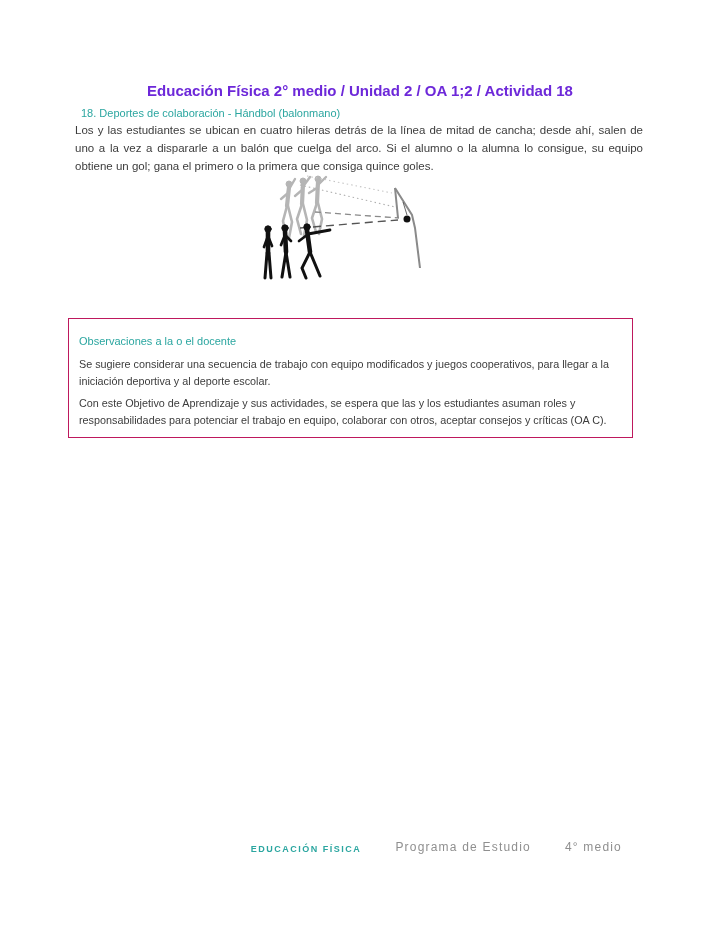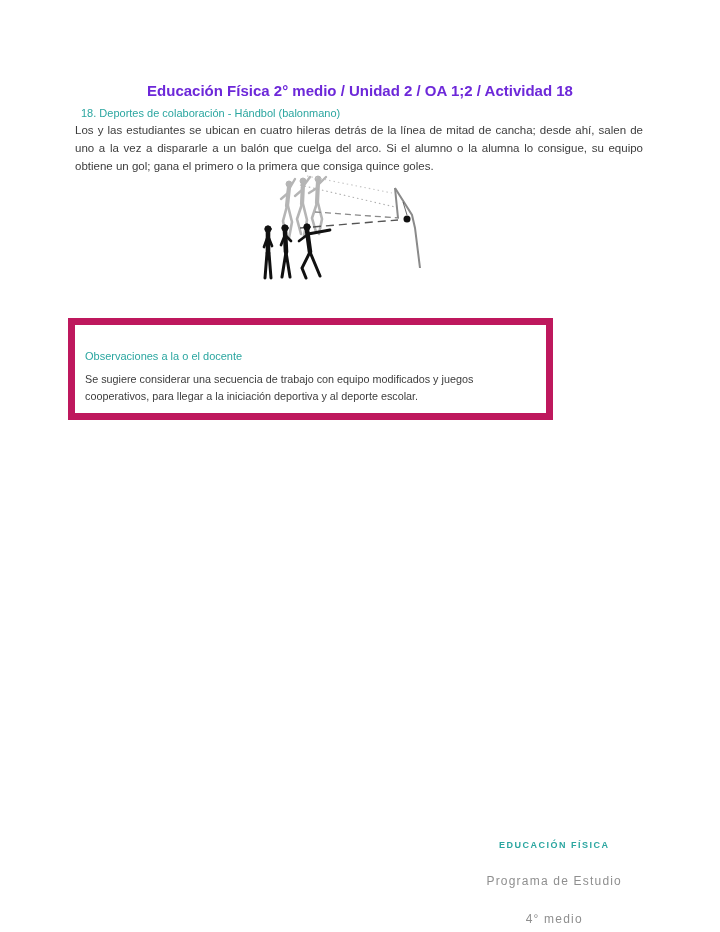--- a/index.html
+++ b/index.html
@@ -26,41 +26,40 @@
     position: absolute; top: 121px; left: 75px; width: 568px;
     font-size: 11.5px; line-height: 18px;
     text-align: justify;
     color: #3c3c3c;
   }
   .illustration {
     position: absolute; left: 252px; top: 168px;
     width: 200px; height: 125px;
   }
   .obs-box {
-    position: absolute; left: 68px; top: 318px; width: 485px;
-    border: 7px solid #be185d;
+    position: absolute; left: 68px; top: 318px; width: 565px;
+    border: 1px solid #be185d;
     background: #ffffff;
-    padding: 25px 10px 9px 10px;
+    padding: 16px 10px 9px 10px;
   }
   .obs-title {
     font-size: 11px; font-weight: 400;
     color: #2ba6a0;
     margin-bottom: 9px;
   }
   .obs-par {
     font-size: 10.8px; line-height: 16.5px;
     color: #3c3c3c;
     margin-bottom: 6px;
   }
   .obs-par:last-child { margin-bottom: 0; }
   .page-footer {
     position: absolute; top: 840px; right: 98px;
-    display: flex; align-items: center; gap: 24px;
+    display: flex; align-items: flex-end; gap: 34px;
     white-space: nowrap;
-    flex-direction: column;
   }
   .footer-subject {
     font-size: 9px; font-weight: 700; letter-spacing: 1.5px;
     color: #2ba6a0;
   }
   .footer-doc, .footer-grade {
     font-size: 12px; letter-spacing: 1.2px;
     color: #8f8f8f;
   }
 </style>
@@ -139,20 +138,21 @@
         <path d="M55 67 L47 73" stroke-width="2.7" fill="none"></path>
         <path d="M58 84 L68 108" stroke-width="3" fill="none"></path>
         <path d="M58 84 L50 100 L54 110" stroke-width="3" fill="none"></path>
       </g>
     </svg>
   </div>
 
   <div class="obs-box">
     <div class="obs-title">Observaciones a la o el docente</div>
     <p class="obs-par">Se sugiere considerar una secuencia de trabajo con equipo modificados y juegos cooperativos, para llegar a la iniciación deportiva y al deporte escolar.</p>
+    <p class="obs-par">Con este Objetivo de Aprendizaje y sus actividades, se espera que las y los estudiantes asuman roles y responsabilidades para potenciar el trabajo en equipo, colaborar con otros, aceptar consejos y críticas (OA C).</p>
   </div>
 
   <div class="page-footer">
     <span class="footer-subject">EDUCACIÓN FÍSICA</span>
     <span class="footer-doc">Programa de Estudio</span>
     <span class="footer-grade">4° medio</span>
   </div>
 
 </div>
 

